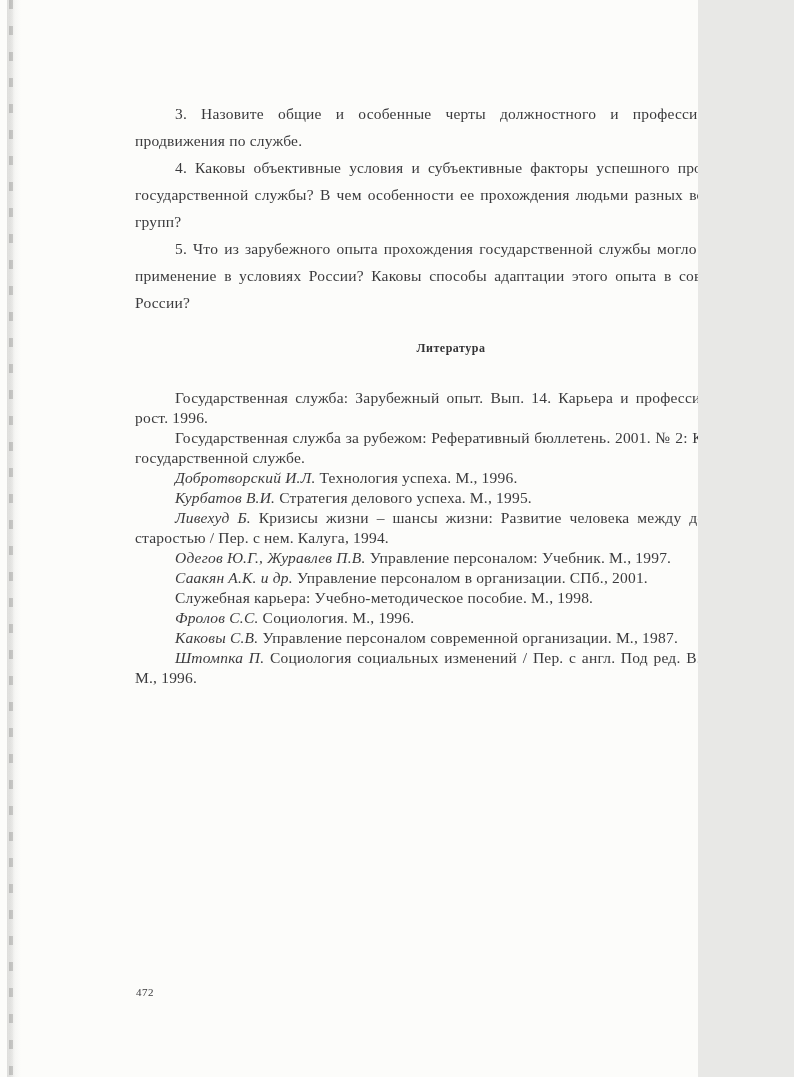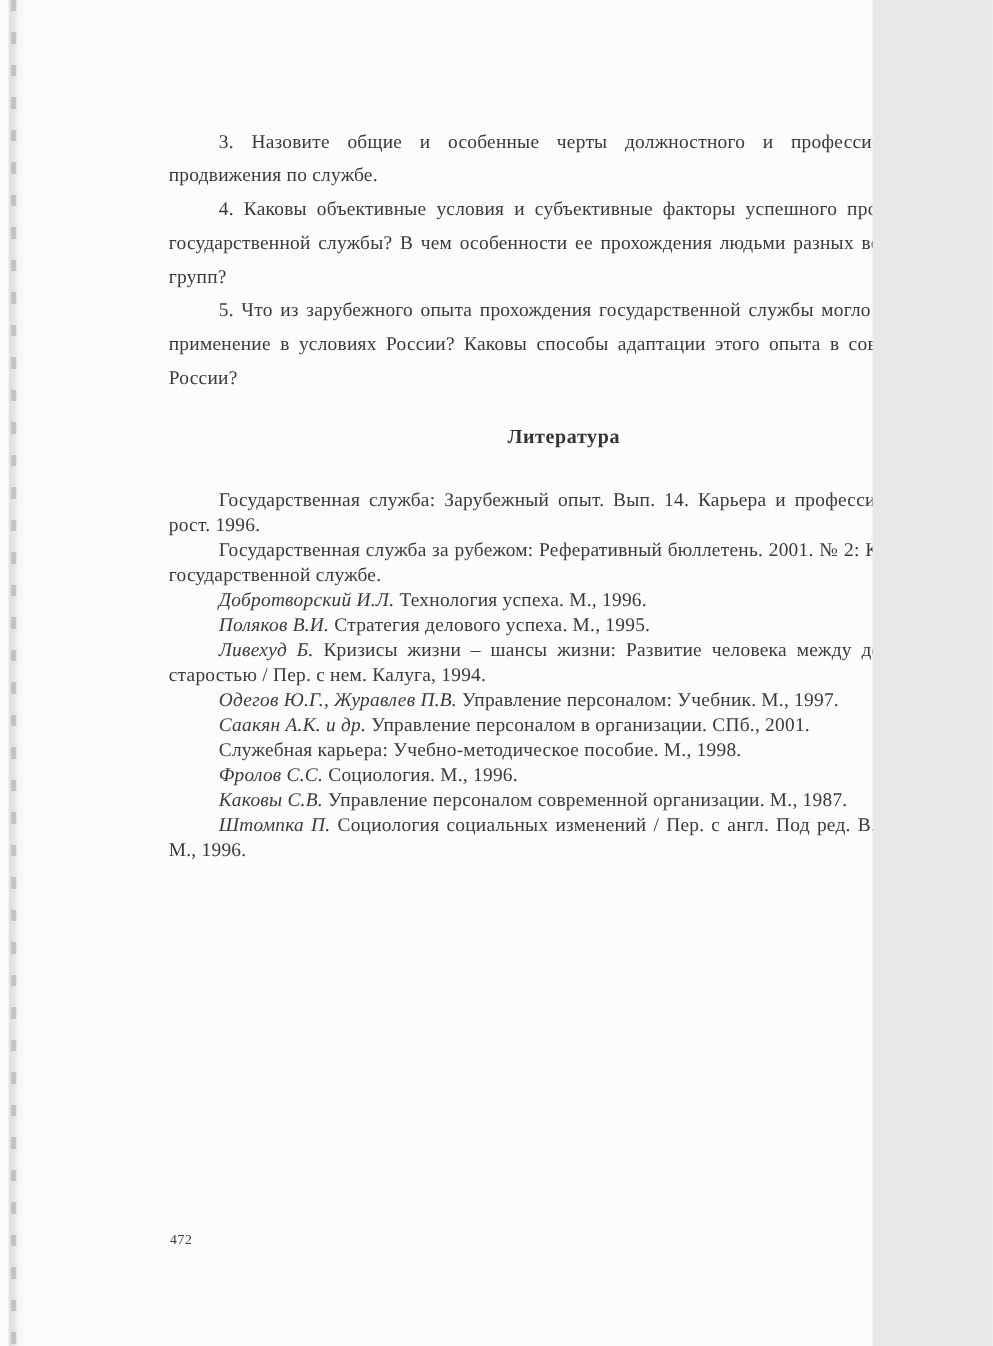--- a/index.html
+++ b/index.html
@@ -55,21 +55,21 @@
   }
   .questions p.para {
     line-height: 27px;
   }
   .bibliography p.para {
     line-height: 20px;
   }
   .section-title {
     margin: 25px 0 32px 0;
     text-align: center;
-    font-size: 16px;
+    font-size: 12px;
     font-weight: bold;
     color: #333335;
     letter-spacing: 0.5px;
   }
   .author {
     font-style: italic;
   }
   .page-number {
     position: absolute;
     left: 136px;
@@ -92,21 +92,21 @@
         <p class="para">4. Каковы объективные условия и субъективные факторы успешного прохождения государственной службы? В чем особенности ее прохождения людьми разных возрастных групп?</p>
         <p class="para">5. Что из зарубежного опыта прохождения государственной службы могло бы найти применение в условиях России? Каковы способы адаптации этого опыта в современной России?</p>
       </div>
 
     <h2 class="section-title">Литература</h2>
 
     <div class="bibliography">
         <p class="para entry"><span>Государственная служба: Зарубежный опыт. Вып. 14. Карьера и профессиональный рост. 1996.</span></p>
         <p class="para entry"><span>Государственная служба за рубежом: Реферативный бюллетень. 2001. № 2: Карьера на государственной службе.</span></p>
         <p class="para entry"><span class="author">Добротворский И.Л.</span> <span>Технология успеха. М., 1996.</span></p>
-        <p class="para entry"><span class="author">Поляков В.И.</span> <span>Стратегия делового успеха. М., 1995.</span></p>
+        <p class="para entry"><span class="author">Курбатов В.И.</span> <span>Стратегия делового успеха. М., 1995.</span></p>
         <p class="para entry"><span class="author">Ливехуд Б.</span> <span>Кризисы жизни – шансы жизни: Развитие человека между детством и старостью / Пер. с нем. Калуга, 1994.</span></p>
         <p class="para entry"><span class="author">Одегов Ю.Г., Журавлев П.В.</span> <span>Управление персоналом: Учебник. М., 1997.</span></p>
         <p class="para entry"><span class="author">Саакян А.К. и др.</span> <span>Управление персоналом в организации. СПб., 2001.</span></p>
         <p class="para entry"><span>Служебная карьера: Учебно-методическое пособие. М., 1998.</span></p>
         <p class="para entry"><span class="author">Фролов С.С.</span> <span>Социология. М., 1996.</span></p>
         <p class="para entry"><span class="author">Каковы С.В.</span> <span>Управление персоналом современной организации. М., 1987.</span></p>
         <p class="para entry"><span class="author">Штомпка П.</span> <span>Социология социальных изменений / Пер. с англ. Под ред. В.А. Ядова. М., 1996.</span></p>
       </div>
   </div>
 

